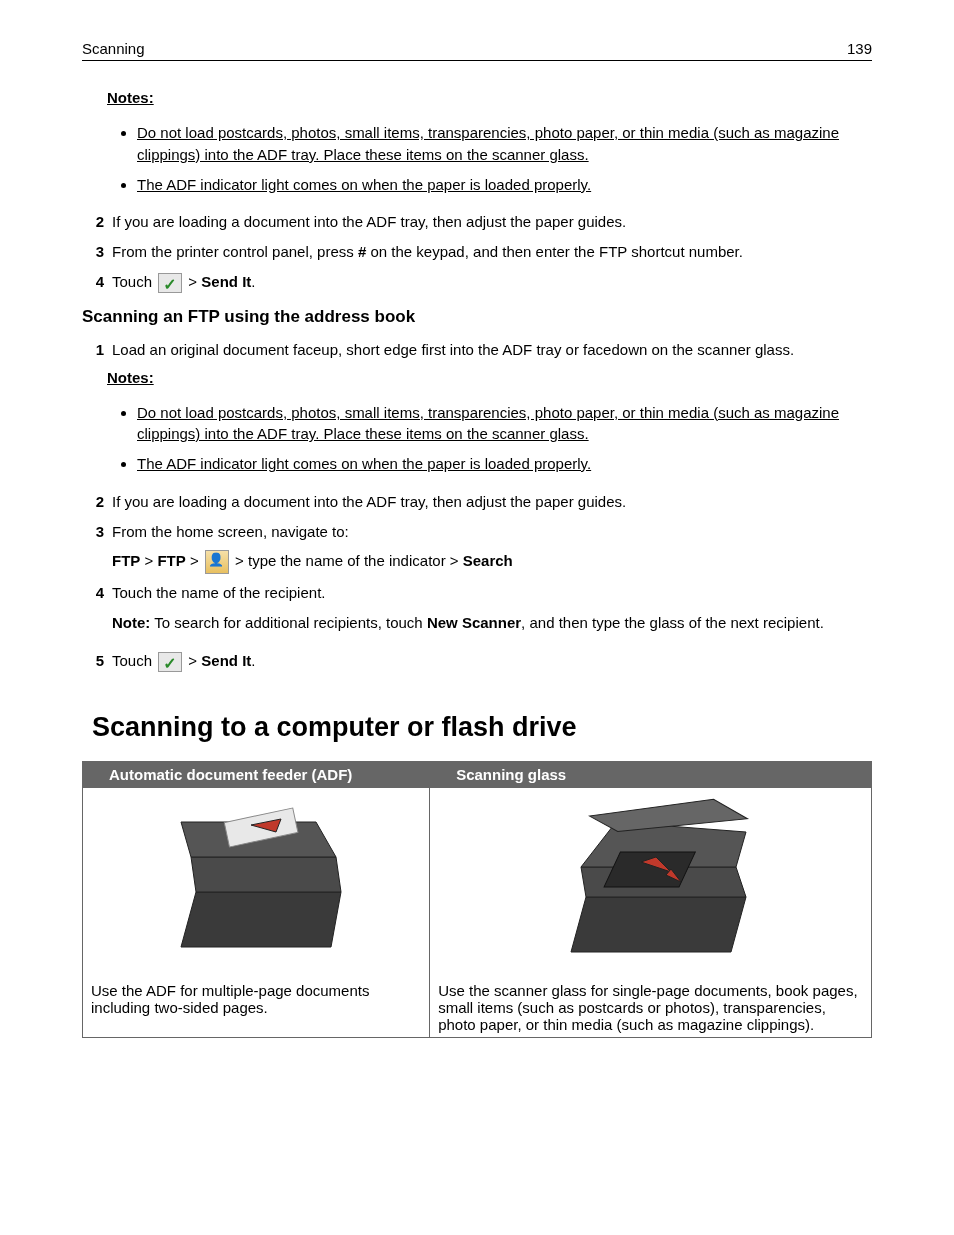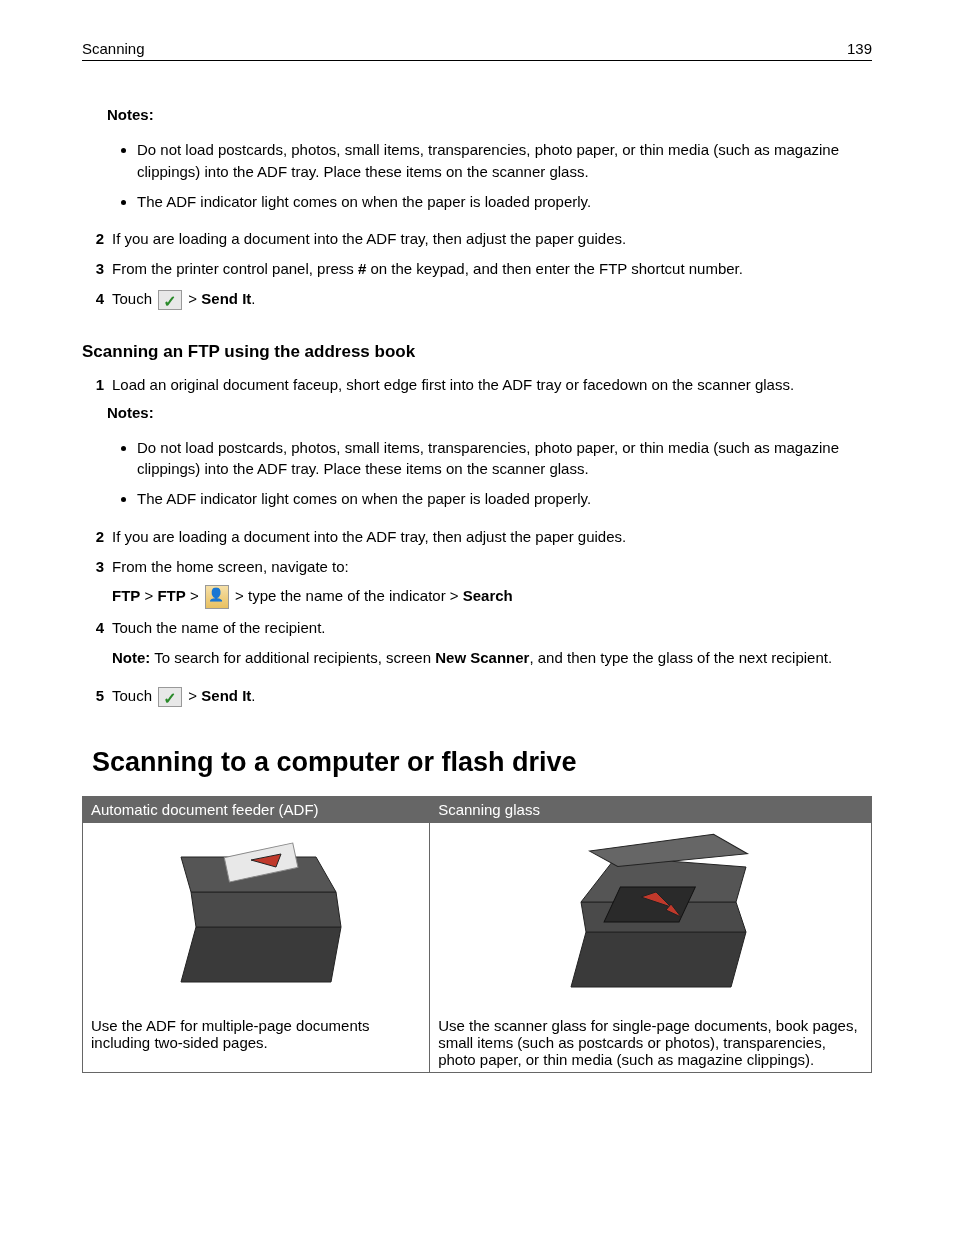--- a/index.html
+++ b/index.html
@@ -13,25 +13,26 @@
   .page {
     width: 790px;
     margin: 40px auto;
     padding: 0 10px;
   }
   .page-header {
     display: flex;
     justify-content: space-between;
     border-bottom: 1px solid #000;
     padding-bottom: 3px;
-    margin-bottom: 45px;
+    margin-bottom: 28px;
     font-size: 15px;
   }
   .content {
     padding-left: 25px;
+    text-decoration: underline;
   }
   .notes-label {
     font-weight: bold;
     margin: 0 0 10px 0;
   }
   ul.notes {
     list-style: disc;
     margin: 16px 0 16px 0;
     padding-left: 30px;
   }
@@ -94,43 +95,43 @@
   }
   .icon-addr::after {
     content: "👤";
     position: absolute;
     left: 2px;
     top: 0px;
     font-size: 13px;
   }
   h3.subheading {
     font-size: 17px;
-    margin: 32px 0 12px 0;
+    margin: 14px 0 12px 0;
   }
   h2.major {
     font-size: 27px;
     margin: 40px 0 18px 10px;
   }
   .bold { font-weight: bold; }
   table.compare {
     border-collapse: collapse;
     width: 100%;
     font-size: 15px;
   }
   table.compare th, table.compare td {
     border: 1px solid #666;
     padding: 4px 8px;
     vertical-align: top;
     text-align: left;
   }
   table.compare th {
     background: #666;
     color: #fff;
-    font-weight: normal;
-    padding: 4px 8px;
+    font-weight: bold;
+    padding: 4px 26px;
   }
   .img-cell {
     height: 190px;
     display: flex;
     align-items: center;
     justify-content: center;
   }
   .printer-svg { display:block; margin:auto; }
 </style>
 </head>
@@ -199,21 +200,21 @@
   <div class="step-sub">
     <span class="bold">FTP</span><span> &gt; </span><span class="bold">FTP</span><span> &gt; </span><span class="icon-addr"></span><span>  &gt; </span><span>type the name of the indicator</span><span> &gt; </span><span class="bold">Search</span>
   </div>
 
   <div class="step-row">
     <div class="step-num">4</div>
     <div class="step-body">Touch the name of the recipient.</div>
   </div>
 
   <div class="step-sub">
-    <span class="bold">Note:</span><span> To search for additional recipients, screen </span><span class="bold">New Scanner</span><span>, and then type the glass of the next recipient.</span>
+    <span class="bold">Note:</span><span> To search for additional recipients, touch </span><span class="bold">New Scanner</span><span>, and then type the glass of the next recipient.</span>
   </div>
 
   <div class="step-row with-icon" style="margin-top:16px;">
     <div class="step-num">5</div>
     <div class="step-body">
       <span>Touch </span><span class="icon-check"></span><span> &gt; </span><span class="bold">Send It</span><span>.</span>
     </div>
   </div>
 
   <h2 class="major">Scanning to a computer or flash drive</h2>

